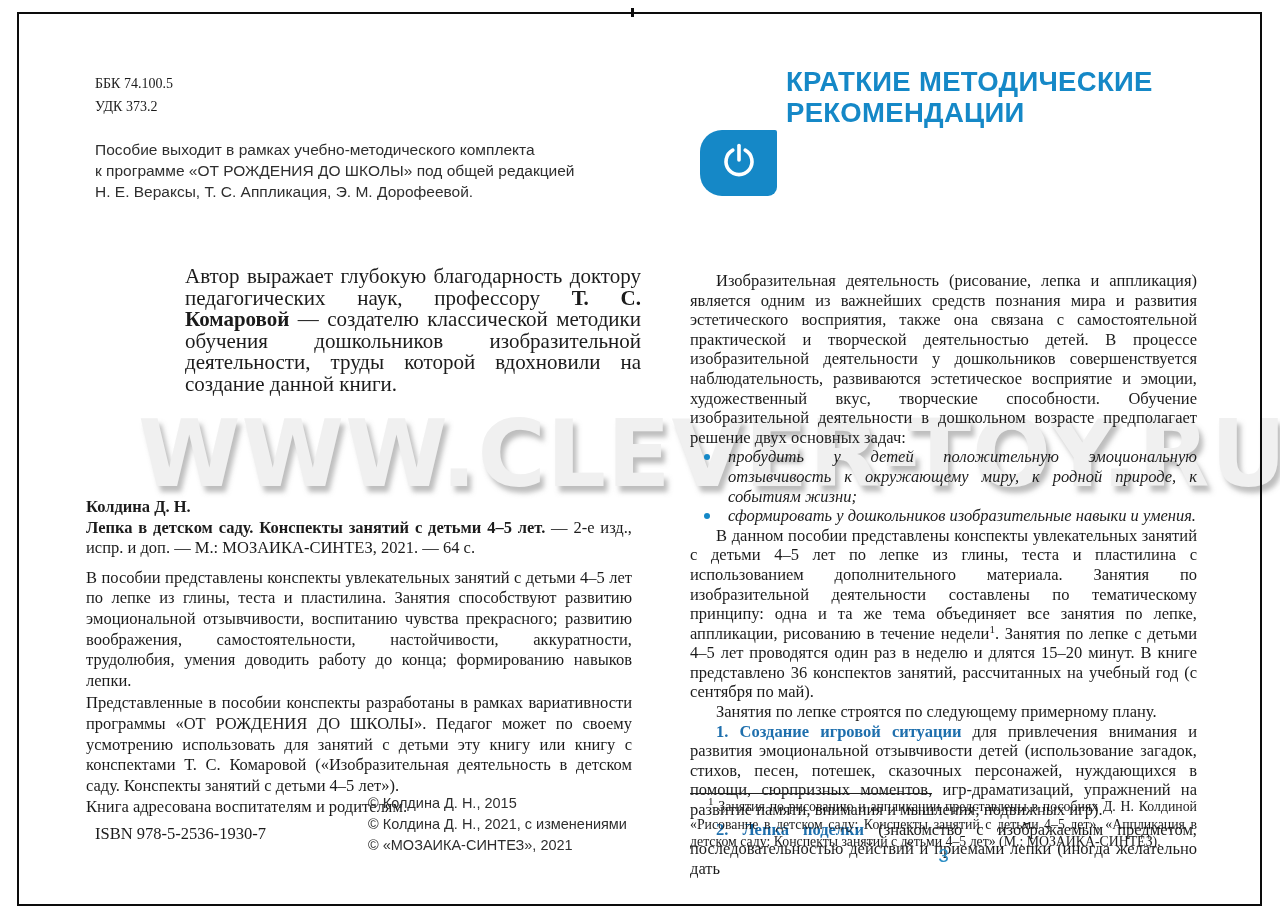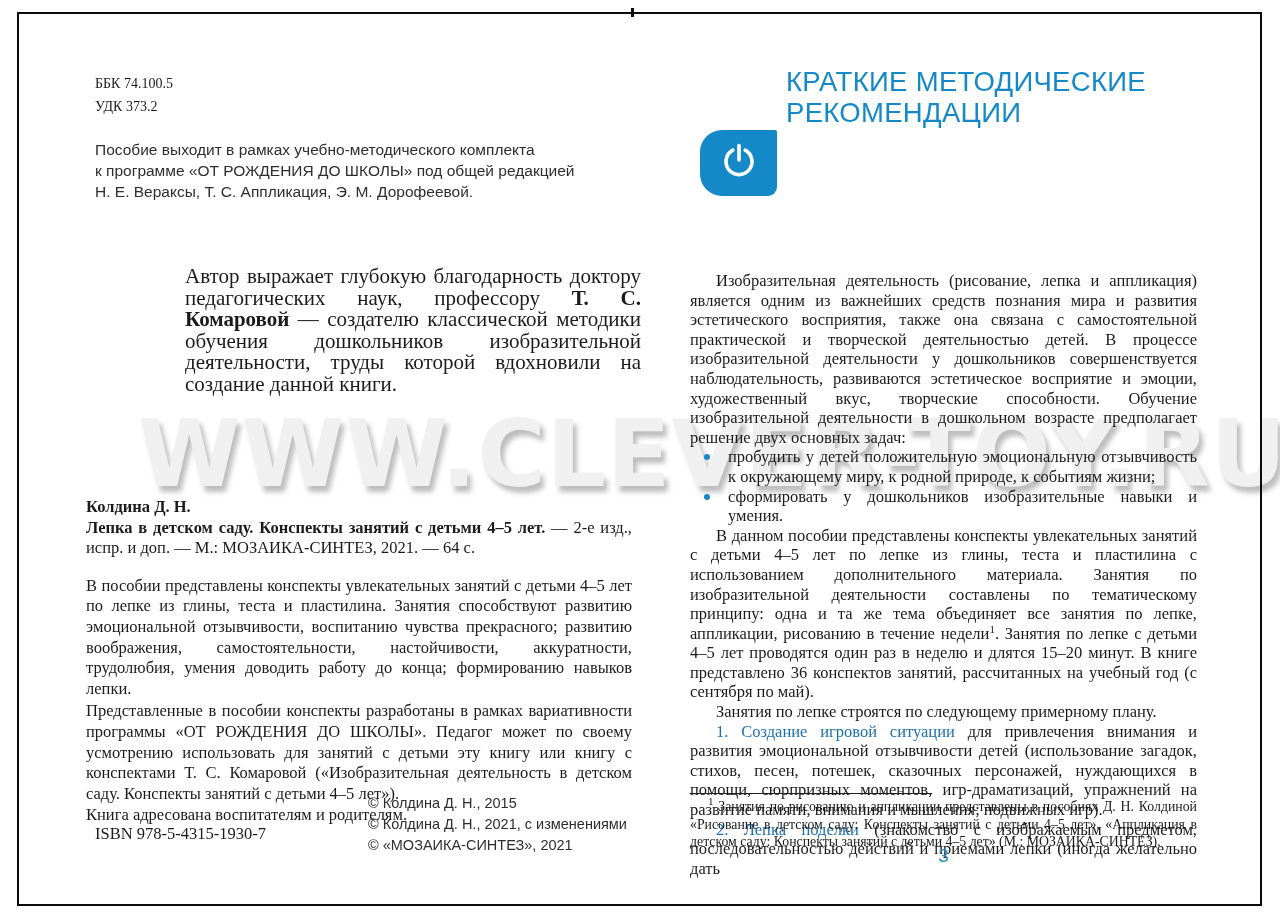--- a/index.html
+++ b/index.html
@@ -48,58 +48,58 @@
     font-size:15.5px; line-height:21px; color:#2e2e2e;
     white-space:pre-line;
   }
   .acknowledgment {
     left:185px; top:266px; width:456px;
     font-size:21px; line-height:21.6px; text-align:justify;
   }
   .left-lower { left:86px; top:497px; width:546px; font-size:16.5px; line-height:20.6px; }
   .left-lower p { text-align:justify; }
   .left-lower .author-line { font-weight:bold; }
-  .left-lower .annotation { margin-top:17px; }
+  .left-lower .annotation { margin-top:9px; }
   .left-lower .variativity { margin-top:2px; }
   .left-lower .audience { margin-top:1px; }
   .isbn { left:95px; top:824px; font-size:16.5px; }
   .copyrights {
     left:368px; top:793px;
     font-family:"Liberation Sans","DejaVu Sans",sans-serif;
     font-size:14.5px; line-height:21px; color:#2e2e2e;
   }
 
   
   .chapter-title {
     left:786px; top:66px; width:430px;
     font-family:"Liberation Sans","DejaVu Sans",sans-serif;
-    font-weight:normal; font-size:27.5px; line-height:31px;
+    font-weight:bold; font-size:27.5px; line-height:31px;
     color:var(--accent,#1588c7);
     white-space:pre-line;
     letter-spacing:0.3px;
   }
   .chapter-icon {
     left:700px; top:130px; width:77px; height:66px;
     background:var(--accent,#1588c7);
     border-radius:22px 2px 9px 22px;
     display:flex; align-items:center; justify-content:center;
   }
   .right-body {
     left:690px; top:271px; width:507px;
     font-size:16.5px; line-height:19.6px; text-align:justify;
   }
   .right-body p.indent { text-indent:26px; }
-  .right-body ul { list-style:none; padding-left:38px; }
+  .right-body ul { list-style:none; padding-left:38px;font-style:italic; }
   .right-body li { position:relative; }
   .right-body li::before {
     content:''; position:absolute; left:-24px; top:7px;
     width:6px; height:6px; border-radius:50%;
     background:var(--accent,#1588c7);
   }
-  .lead { font-weight:normal; color:var(--accent-text,#1e6fad); }
+  .lead { font-weight:bold; color:var(--accent-text,#1e6fad); }
   sup { font-size:11px; line-height:0; }
 
   .footnote { left:690px; top:793px; width:507px; font-size:13.8px; line-height:17.6px; text-align:justify; }
   .footnote-rule { width:242px; height:0; border-top:1.5px solid #222; margin-bottom:4px; }
   .footnote-text { text-indent:18px; }
 
   .page-number {
     left:690px; top:845px; width:507px;
     text-align:center; font-size:19px;
     color:var(--page-num,#2e8fc5);
@@ -127,21 +127,21 @@
   <p class="abs layer acknowledgment"><span>Автор выражает глубокую благодарность доктору педагогических наук, профессору </span><b>Т. С. Комаровой</b><span> — создателю классической методики обучения дошкольников изобразительной деятельности, труды которой вдохновили на создание данной книги.</span></p>
 
   <div class="abs layer left-lower">
     <p class="author-line">Колдина Д. Н.</p>
     <p><b>Лепка в детском саду. Конспекты занятий с детьми 4–5 лет.</b><span> — 2-е изд., испр. и доп. — М.: МОЗАИКА-СИНТЕЗ, 2021. — 64 с.</span></p>
     <p class="annotation">В пособии представлены конспекты увлекательных занятий с детьми 4–5 лет по лепке из глины, теста и пластилина. Занятия способствуют развитию эмоциональной отзывчивости, воспитанию чувства прекрасного; развитию воображения, самостоятельности, настойчивости, аккуратности, трудолюбия, умения доводить работу до конца; формированию навыков лепки.</p>
     <p class="variativity">Представленные в пособии конспекты разработаны в рамках вариативности программы «ОТ РОЖДЕНИЯ ДО ШКОЛЫ». Педагог может по своему усмотрению использовать для занятий с детьми эту книгу или книгу с конспектами Т. С. Комаровой («Изобразительная деятельность в детском саду. Конспекты занятий с детьми 4–5 лет»).</p>
     <p class="audience">Книга адресована воспитателям и родителям.</p>
   </div>
 
-  <div class="abs layer isbn">ISBN 978-5-4315-1930-7</div>
+  <div class="abs layer isbn">ISBN 978-5-2536-1930-7</div>
 
   <div class="abs layer copyrights">
     <div>© Колдина Д. Н., 2015</div>
     <div>© Колдина Д. Н., 2021, с изменениями</div>
     <div>© «МОЗАИКА-СИНТЕЗ», 2021</div>
   </div>
 </div>
 
 <div>
   <h1 class="abs layer chapter-title">КРАТКИЕ МЕТОДИЧЕСКИЕ

